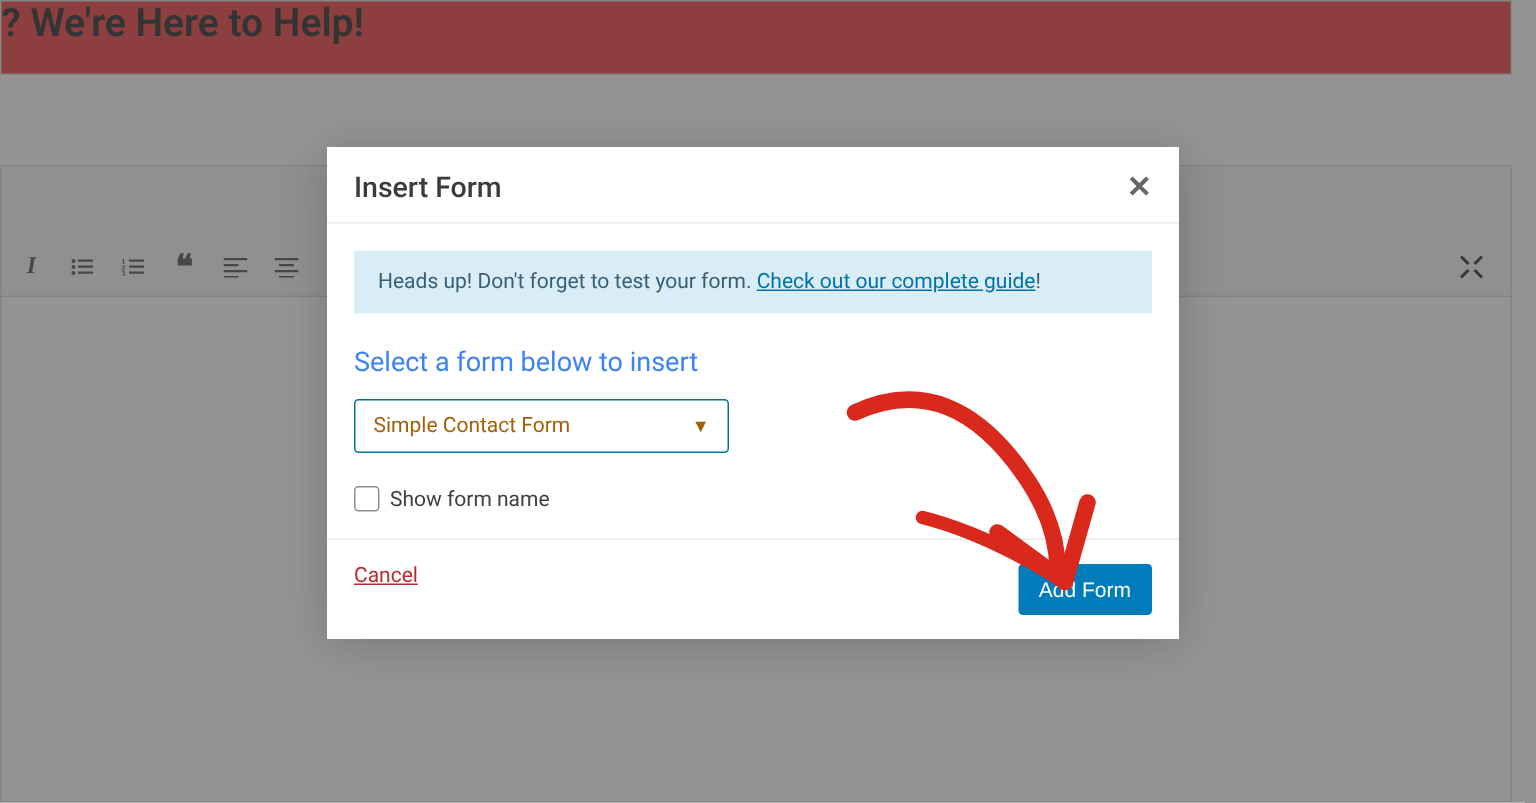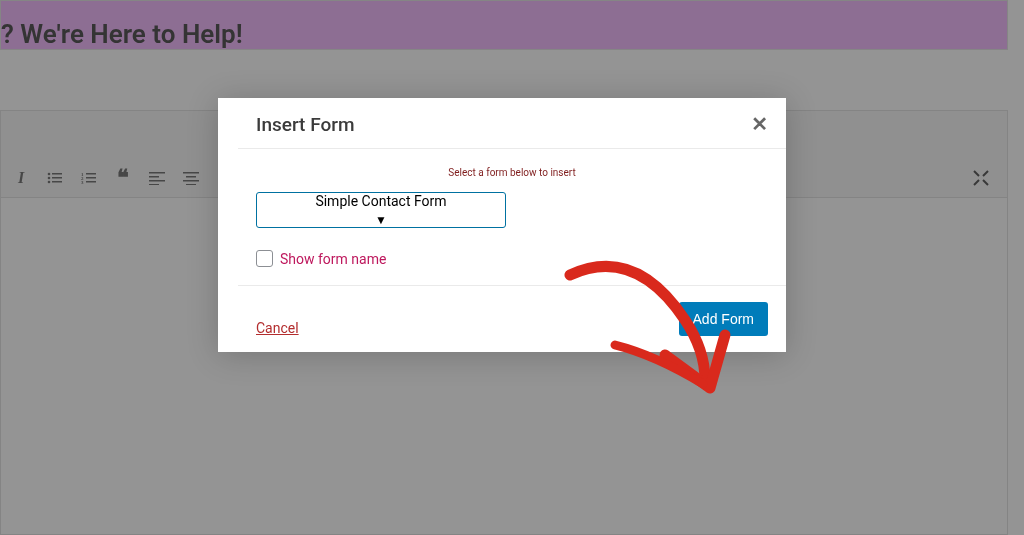--- a/index.html
+++ b/index.html
@@ -24,23 +24,23 @@
       background: #fff;
     }
     .title-bar {
       position: absolute;
       top: 0;
       left: 0;
       right: 16px;
       height: 50px;
       border: 1px solid #ddd;
       display: flex;
-      align-items: flex-end;
+      align-items: flex-start;
       padding-left: 0;
-      background: #f0abfc;
+      background: #ef4444;
     }
     .title-text {
       font-size: 26px;
       font-weight: 600;
       color: #2a2a2a;
     }
     .subtitle {
       position: absolute;
       top: 62px;
       left: 0;
@@ -140,21 +140,20 @@
       height: 535px;
       background: rgba(60,60,60,0.55);
     }
     .modal {
       position: absolute;
       top: 98px;
       left: 218px;
       width: 568px;
       background: #fff;
       box-shadow: 0 3px 30px rgba(0,0,0,0.2);
-      padding-left: 20px;
     }
     .modal-header {
       display: flex;
       justify-content: space-between;
       align-items: center;
       padding: 14px 18px 12px 18px;
       border-bottom: 1px solid #eaeaea;
     }
     .modal-title {
       font-size: 19px;
@@ -175,67 +174,65 @@
       color: #3a5f74;
       padding: 13px 16px;
       font-size: 14px;
       margin-bottom: 22px;
     }
     .alert a {
       color: #0073aa;
       text-decoration: underline;
     }
     .select-label {
-      font-size: 10px;
-      color: #7f1d1d;
+      font-size: 18px;
+      color: #3b82f6;
       margin-bottom: 14px;
-      text-align: center;
     }
     .form-select {
       border: 1.5px solid #0071a1;
       border-radius: 3px;
       width: 250px;
       height: 36px;
       display: flex;
       align-items: center;
       justify-content: space-between;
       padding: 0 12px;
-      color: #000000;
+      color: #a16207;
       font-size: 14px;
       margin-bottom: 22px;
-      flex-direction: column;
     }
     .chevron {
       font-size: 12px;
     }
     .check-row {
       display: flex;
       gap: 34px;
       align-items: center;
     }
     .check-item {
       display: flex;
       align-items: center;
       gap: 7px;
       font-size: 14px;
-      color: #be185d;
+      color: #404040;
     }
     .checkbox {
       width: 17px;
       height: 17px;
       border: 1px solid #8c8f94;
       border-radius: 3px;
       background: #fff;
     }
     .modal-footer {
       border-top: 1px solid #eaeaea;
       padding: 16px 18px;
       display: flex;
       justify-content: space-between;
-      align-items: flex-end;
+      align-items: flex-start;
     }
     .cancel-link {
       color: #b32d2e;
       text-decoration: underline;
       font-size: 14px;
     }
     .add-form-btn {
       background: #007cba;
       color: #fff;
       border: none;
@@ -336,20 +333,23 @@
 </div>
 
 <div class="overlay"></div>
 
 <div class="modal">
   <div class="modal-header">
     <div class="modal-title">Insert Form</div>
     <div class="modal-close">✕</div>
   </div>
   <div class="modal-body">
+    <div class="alert">
+      <span>Heads up! Don't forget to test your form. </span><a href="#">Check out our complete guide</a><span>!</span>
+    </div>
     <div class="select-label">Select a form below to insert</div>
     <div class="form-select">
       <span>Simple Contact Form</span>
       <span class="chevron">▼</span>
     </div>
     <div class="check-row">
       <label class="check-item">
         <span class="checkbox"></span>
         <span>Show form name</span>
       </label>

